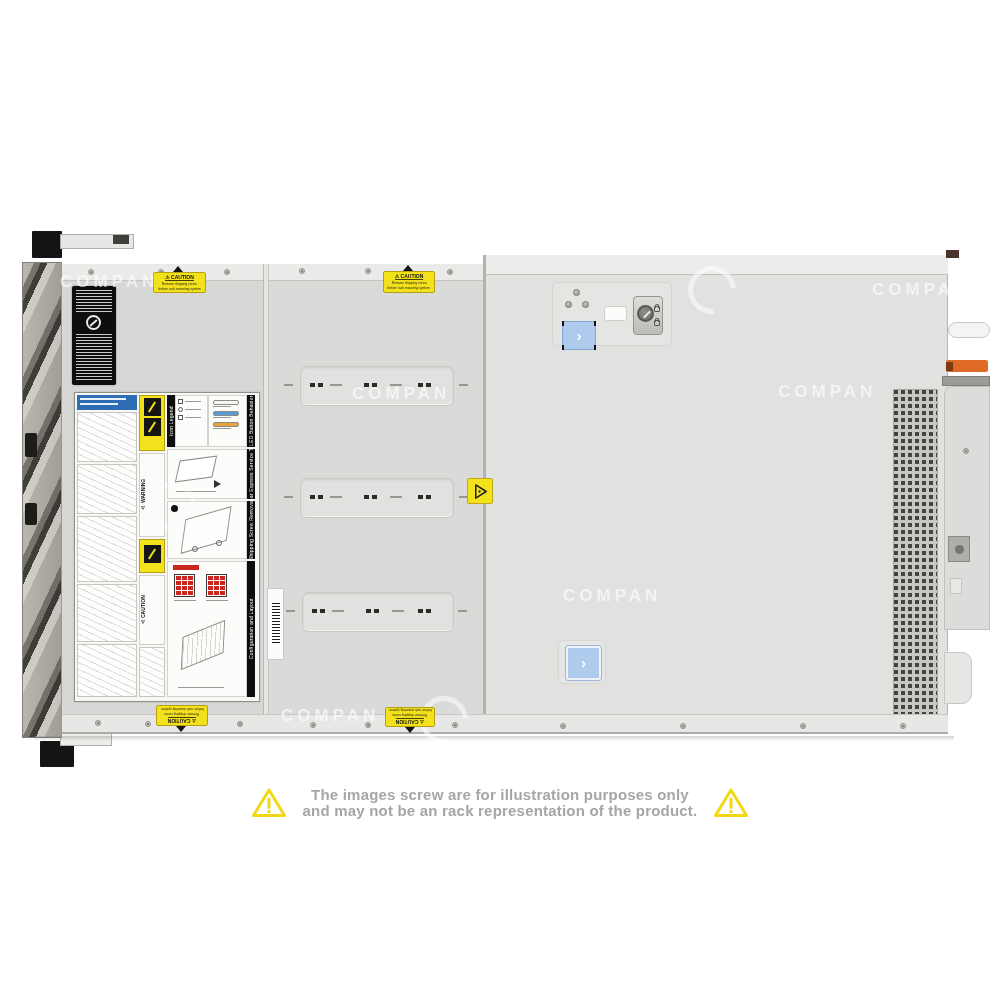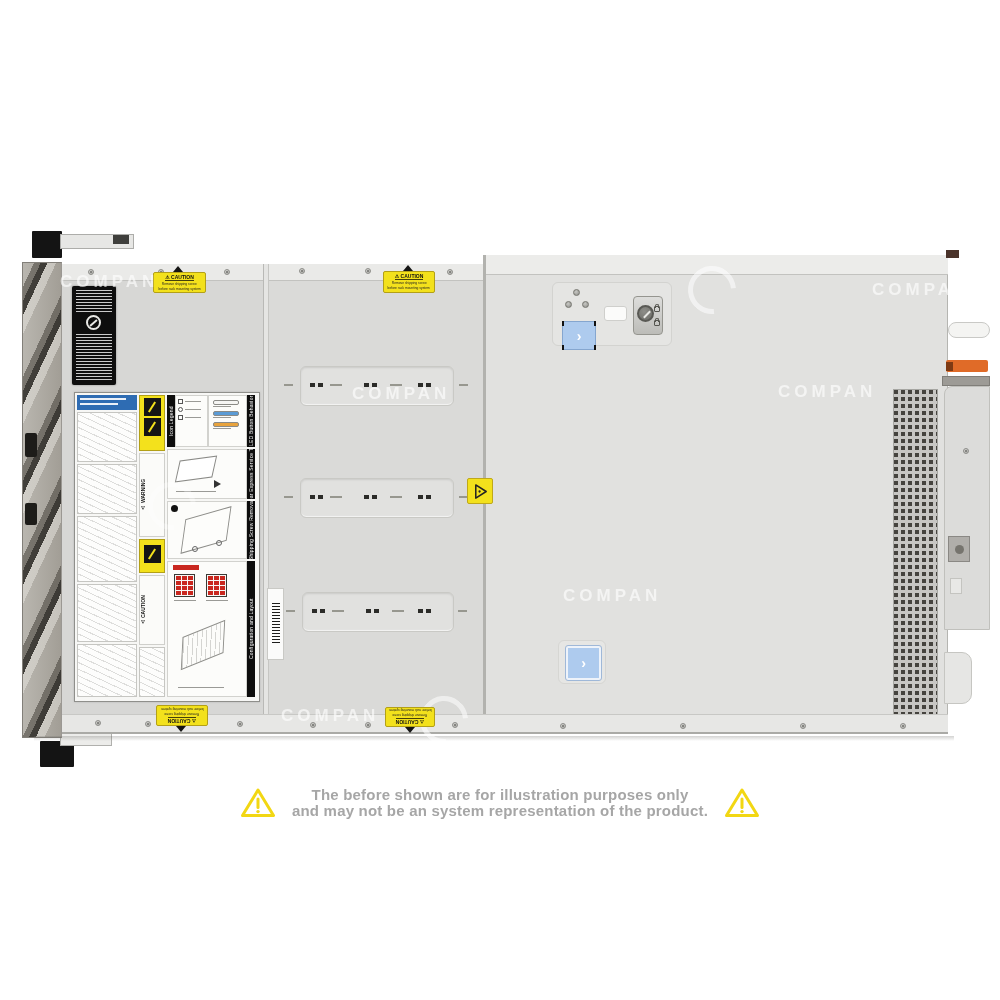--- a/index.html
+++ b/index.html
@@ -411,22 +411,22 @@
   <div class="wm-ring" style="left:420px;top:696px;"></div>
   <div class="wm-ring" style="left:148px;top:482px;opacity:.5;"></div>
 
   <div class="disclaimer">
     <svg width="36" height="33" viewBox="0 0 36 33">
       <path d="M18 4 L33.5 29.5 L2.5 29.5 Z" fill="none" stroke="#f2d713" stroke-width="3" stroke-linejoin="round"></path>
       <line x1="18" y1="13" x2="18" y2="21.5" stroke="#f2d713" stroke-width="3" stroke-linecap="round"></line>
       <circle cx="18" cy="25.6" r="1.7" fill="#f2d713"></circle>
     </svg>
     <div class="disc-text">
-      <div>The before shown are for illustration purposes only</div>
-      <div>and may not be an system representation of the product.</div>
+      <div>The images screw are for illustration purposes only</div>
+      <div>and may not be an rack representation of the product.</div>
     </div>
     <svg width="36" height="33" viewBox="0 0 36 33">
       <path d="M18 4 L33.5 29.5 L2.5 29.5 Z" fill="none" stroke="#f2d713" stroke-width="3" stroke-linejoin="round"></path>
       <line x1="18" y1="13" x2="18" y2="21.5" stroke="#f2d713" stroke-width="3" stroke-linecap="round"></line>
       <circle cx="18" cy="25.6" r="1.7" fill="#f2d713"></circle>
     </svg>
   </div>
 
 </div>
 

